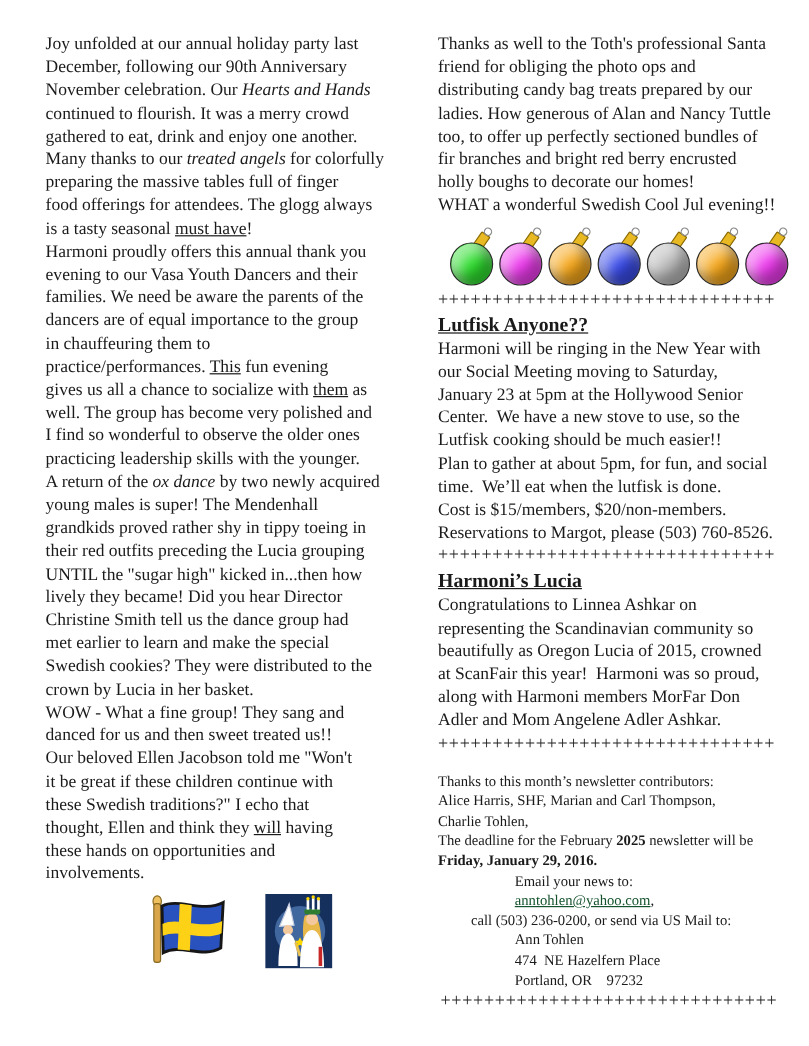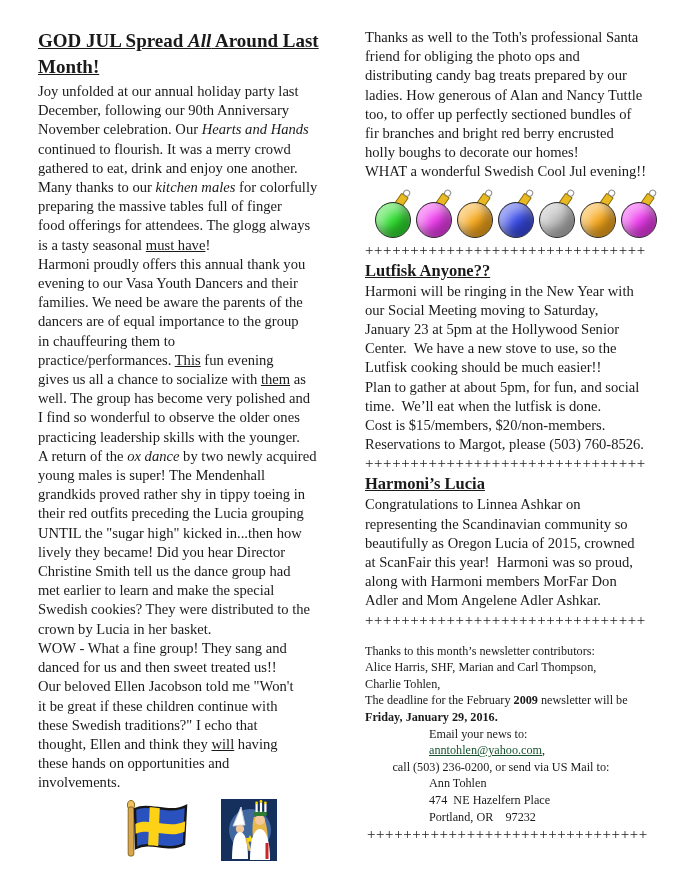--- a/index.html
+++ b/index.html
@@ -79,28 +79,26 @@
     line-height:16.6px;
   }
   .footer-divider{margin-left:2px;}
 </style>
 </head>
 <body>
 
 <div class="page">
 
   <div class="col col-left">
-    <h2 class="article-title"><span>GOD JUL Spread </span><span class="s-i">All</span><span> Around Last
-Month!</span></h2>
     <div class="body-text rich"><span>Joy unfolded at our annual holiday party last
 December, following our 90th Anniversary
 November celebration. Our </span><span class="s-i">Hearts and Hands</span><span>
 continued to flourish. It was a merry crowd
 gathered to eat, drink and enjoy one another.
-Many thanks to our </span><span class="s-i">kitchen males</span><span> for colorfully
+Many thanks to our </span><span class="s-i">treated angels</span><span> for colorfully
 preparing the massive tables full of finger
 food offerings for attendees. The glogg always
 is a tasty seasonal </span><span class="s-u">must have</span><span>!
 Harmoni proudly offers this annual thank you
 evening to our Vasa Youth Dancers and their
 families. We need be aware the parents of the
 dancers are of equal importance to the group
 in chauffeuring them to
 practice/performances. </span><span class="s-u">This</span><span> fun evening
 gives us all a chance to socialize with </span><span class="s-u">them</span><span> as
@@ -244,21 +242,21 @@
 beautifully as Oregon Lucia of 2015, crowned
 at ScanFair this year!  Harmoni was so proud,
 along with Harmoni members MorFar Don
 Adler and Mom Angelene Adler Ashkar.</span></div>
 
     <div class="divider">+++++++++++++++++++++++++++++++</div>
 
     <div class="footer-block rich"><span>Thanks to this month’s newsletter contributors:
 Alice Harris, SHF, Marian and Carl Thompson,
 Charlie Tohlen,
-The deadline for the February </span><span class="s-b">2009</span><span> newsletter will be
+The deadline for the February </span><span class="s-b">2025</span><span> newsletter will be
 </span><span class="s-b">Friday, January 29, 2016.</span><span>
                      Email your news to:
                      </span><span class="s-link">anntohlen@yahoo.com</span><span>,
          call (503) 236-0200, or send via US Mail to:
                      Ann Tohlen
                      474  NE Hazelfern Place
                      Portland, OR    97232</span></div>
 
     <div class="divider footer-divider">+++++++++++++++++++++++++++++++</div>
   </div>

